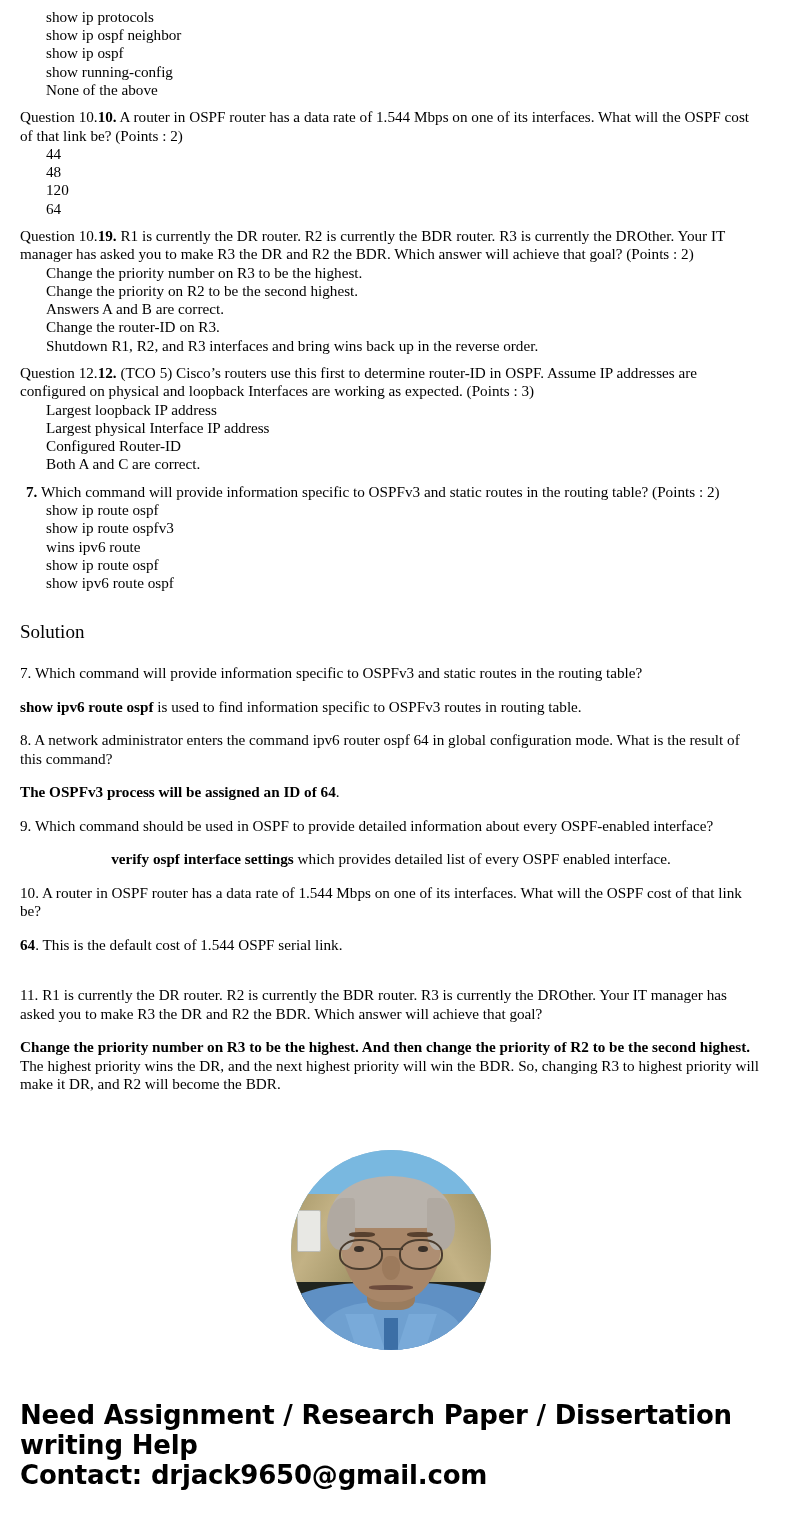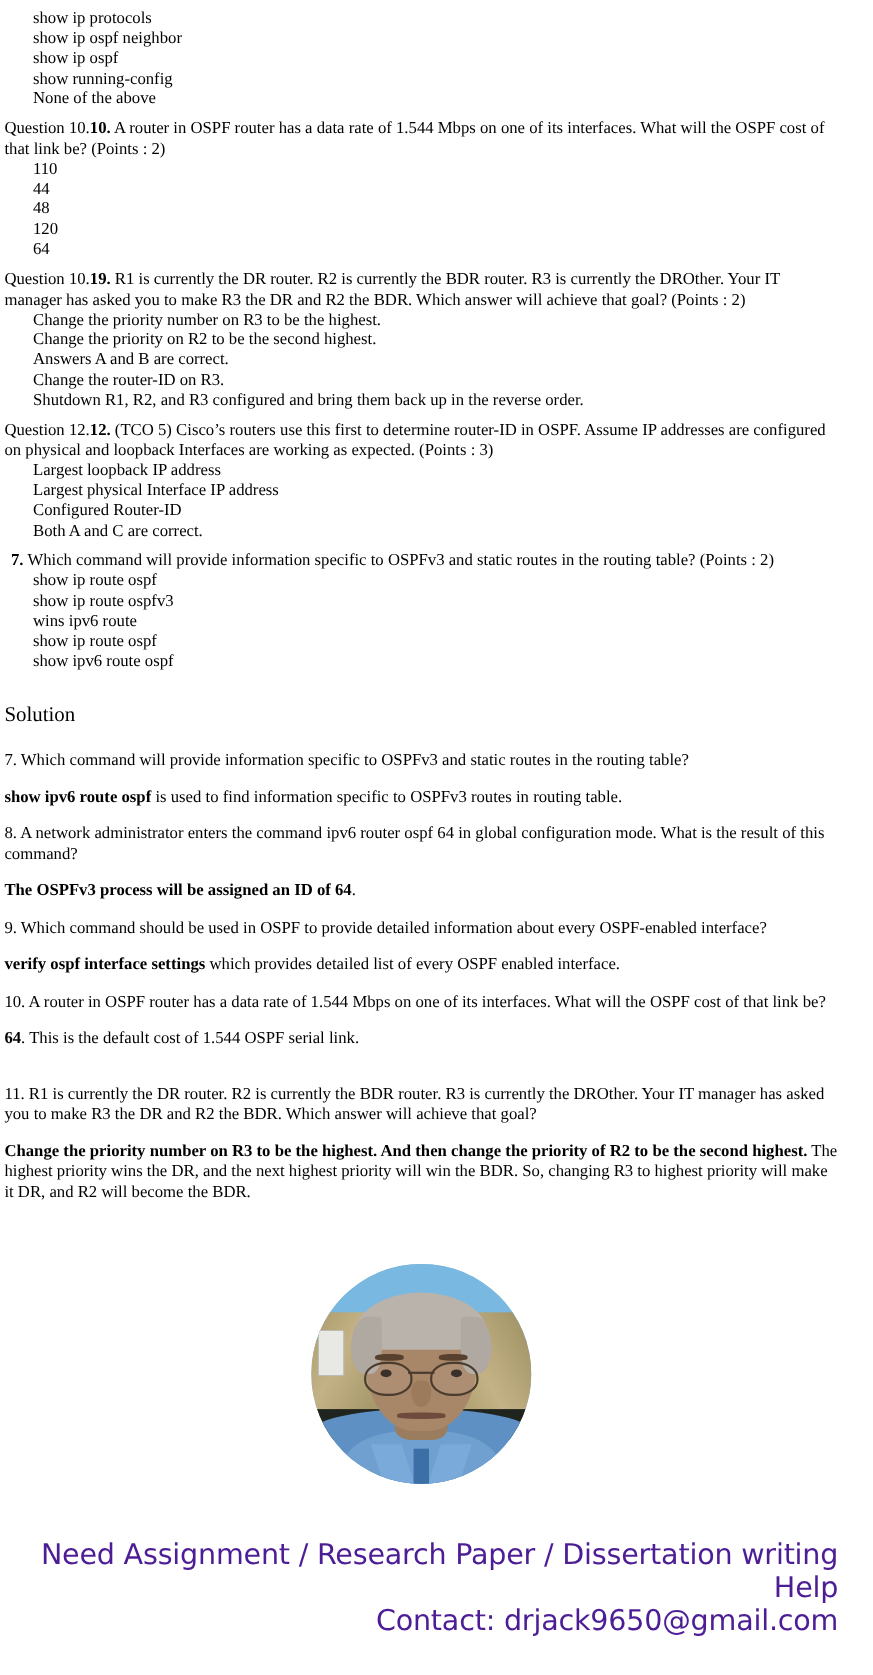--- a/index.html
+++ b/index.html
@@ -15,21 +15,21 @@
     overflow: hidden;
     font-family: "Liberation Serif", "DejaVu Serif", serif;
     color: #000000;
     -webkit-font-smoothing: antialiased;
   }
 
   .page {
     position: relative;
     width: 774px;
     box-sizing: border-box;
-    padding: 0 12px 0 4px;
+    padding: 0 12px 0 20px;
   }
 
   
   .qblock {
     font-size: 15.2px;
     line-height: 18.5px;
     text-align: left;
     margin: 0;
   }
   .qblock.spaced { margin-top: 9px; }
@@ -191,23 +191,23 @@
     background: #9c7a5c; border-radius: 40% 40% 50% 50%;
   }
   .av-mouth {
     position: absolute; left: 39%; top: 67.5%; width: 22%; height: 2.6%;
     background: #6d4c3d; border-radius: 40%;
   }
 
   
   .footer {
     font-family: "DejaVu Sans", "Liberation Sans", sans-serif;
-    font-weight: normal;
-    text-align: right;
-    color: #4c1d95;
+    font-weight: bold;
+    text-align: left;
+    color: #000000;
     letter-spacing: -0.2px;
   }
   .footer-line1 {
     font-size: 26px;
     line-height: 30px;
   }
   .footer-line2 {
     font-size: 26px;
     line-height: 30px;
   }
@@ -226,36 +226,35 @@
     <li>show ip ospf neighbor</li>
     <li>show ip ospf</li>
     <li>show running-config</li>
     <li>None of the above</li>
   </ul>
 
   <p class="qblock spaced">
     <span>Question 10.</span><span class="qnum-bold">10.</span><span> A router in OSPF router has a data rate of 1.544 Mbps on one of its interfaces. What will the OSPF cost of that link be? (Points : 2)</span>
   </p>
   <ul class="options">
-    <li>110</li>
     <li>44</li>
     <li>48</li>
     <li>120</li>
     <li>64</li>
   </ul>
 
   <p class="qblock spaced">
     <span>Question 10.</span><span class="qnum-bold">19.</span><span> R1 is currently the DR router. R2 is currently the BDR router. R3 is currently the DROther. Your IT manager has asked you to make R3 the DR and R2 the BDR. Which answer will achieve that goal? (Points : 2)</span>
   </p>
   <ul class="options">
     <li>Change the priority number on R3 to be the highest.</li>
     <li>Change the priority on R2 to be the second highest.</li>
     <li>Answers A and B are correct.</li>
     <li>Change the router-ID on R3.</li>
-    <li>Shutdown R1, R2, and R3 configured and bring them back up in the reverse order.</li>
+    <li>Shutdown R1, R2, and R3 interfaces and bring wins back up in the reverse order.</li>
   </ul>
 
   <p class="qblock spaced">
     <span>Question 12.</span><span class="qnum-bold">12.</span><span> (TCO 5) Cisco’s routers use this first to determine router-ID in OSPF. Assume IP addresses are configured on physical and loopback Interfaces are working as expected. (Points : 3)</span>
   </p>
   <ul class="options">
     <li>Largest loopback IP address</li>
     <li>Largest physical Interface IP address</li>
     <li>Configured Router-ID</li>
     <li>Both A and C are correct.</li>
@@ -278,21 +277,21 @@
   <p class="sol-a" style="margin-top:15px;">
     <b>show ipv6 route ospf</b><span> is used to find information specific to OSPFv3 routes in routing table.</span>
   </p>
 
   <p class="sol-q" style="margin-top:15px;">8. A network administrator enters the command ipv6 router ospf 64 in global configuration mode. What is the result of this command?</p>
   <p class="sol-a" style="margin-top:15px;">
     <b>The OSPFv3 process will be assigned an ID of 64</b><span>.</span>
   </p>
 
   <p class="sol-q" style="margin-top:15px;">9. Which command should be used in OSPF to provide detailed information about every OSPF-enabled interface?</p>
-  <p class="sol-a" style="margin-top:15px;">
+  <p class="sol-a" style="margin-top:15px;text-align:center;">
     <b>verify ospf interface settings</b><span> which provides detailed list of every OSPF enabled interface.</span>
   </p>
 
   <p class="sol-q" style="margin-top:15px;">10. A router in OSPF router has a data rate of 1.544 Mbps on one of its interfaces. What will the OSPF cost of that link be?</p>
   <p class="sol-a" style="margin-top:15px;">
     <b>64</b><span>. This is the default cost of 1.544 OSPF serial link.</span>
   </p>
 
   <p class="sol-q" style="margin-top:32px;">11. R1 is currently the DR router. R2 is currently the BDR router. R3 is currently the DROther. Your IT manager has asked you to make R3 the DR and R2 the BDR. Which answer will achieve that goal?</p>
   <p class="sol-a" style="margin-top:15px;">

